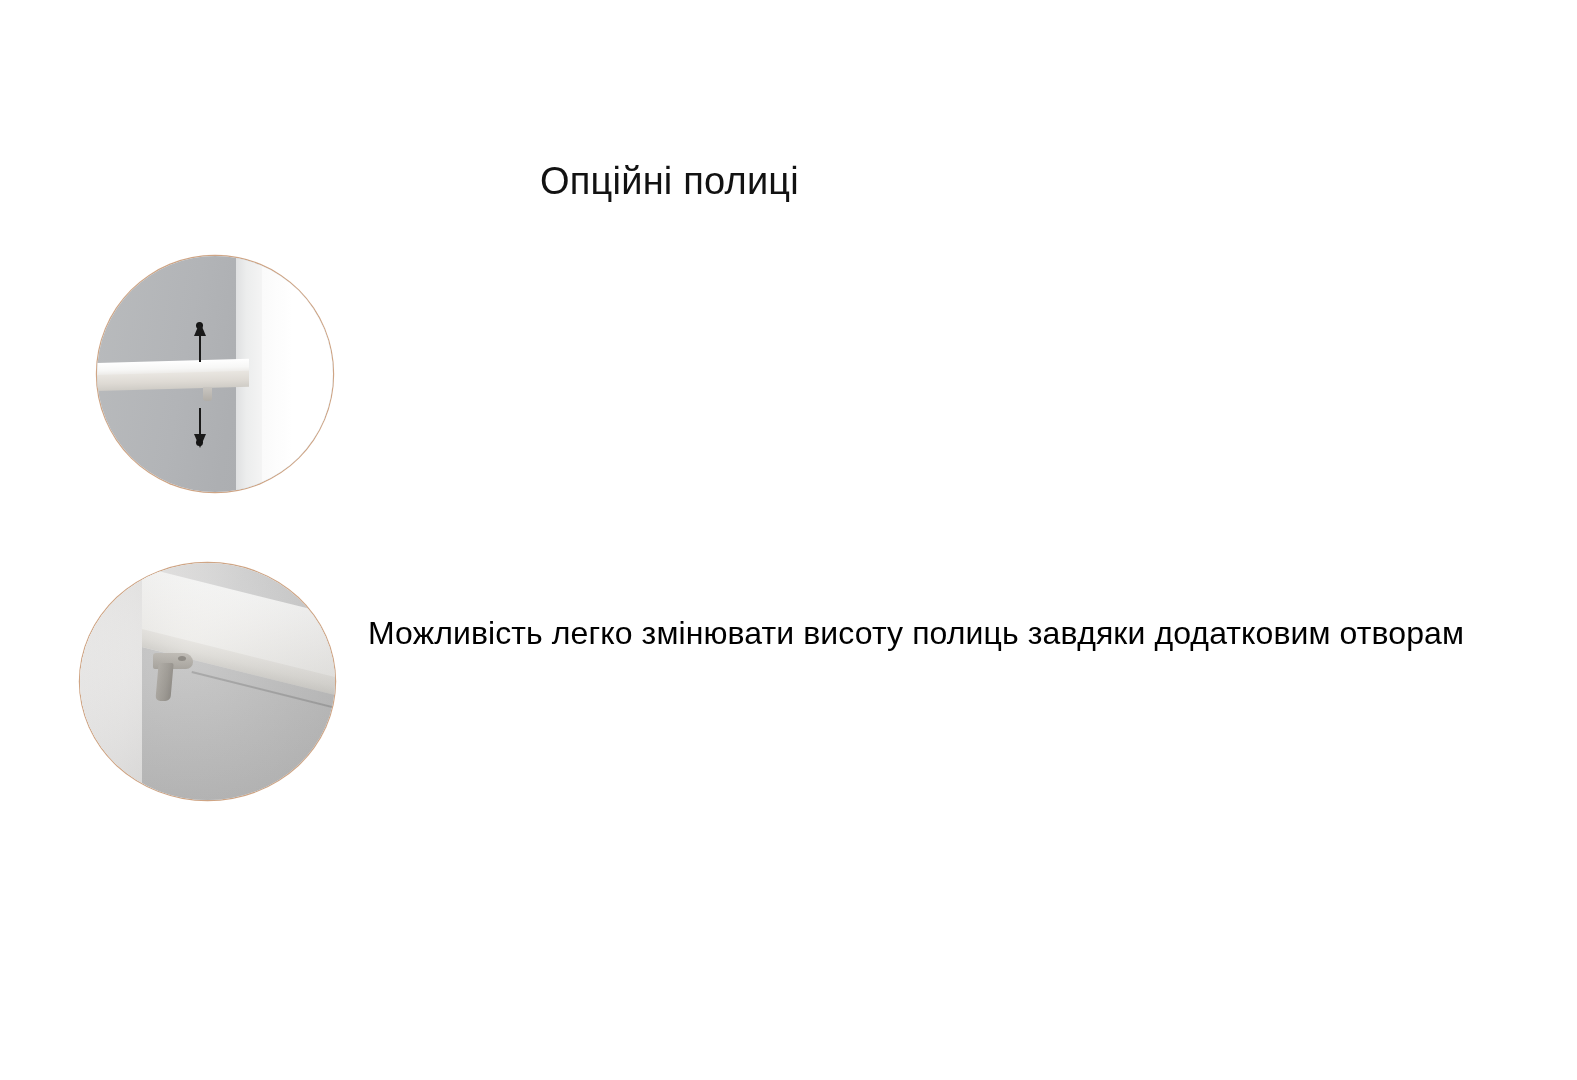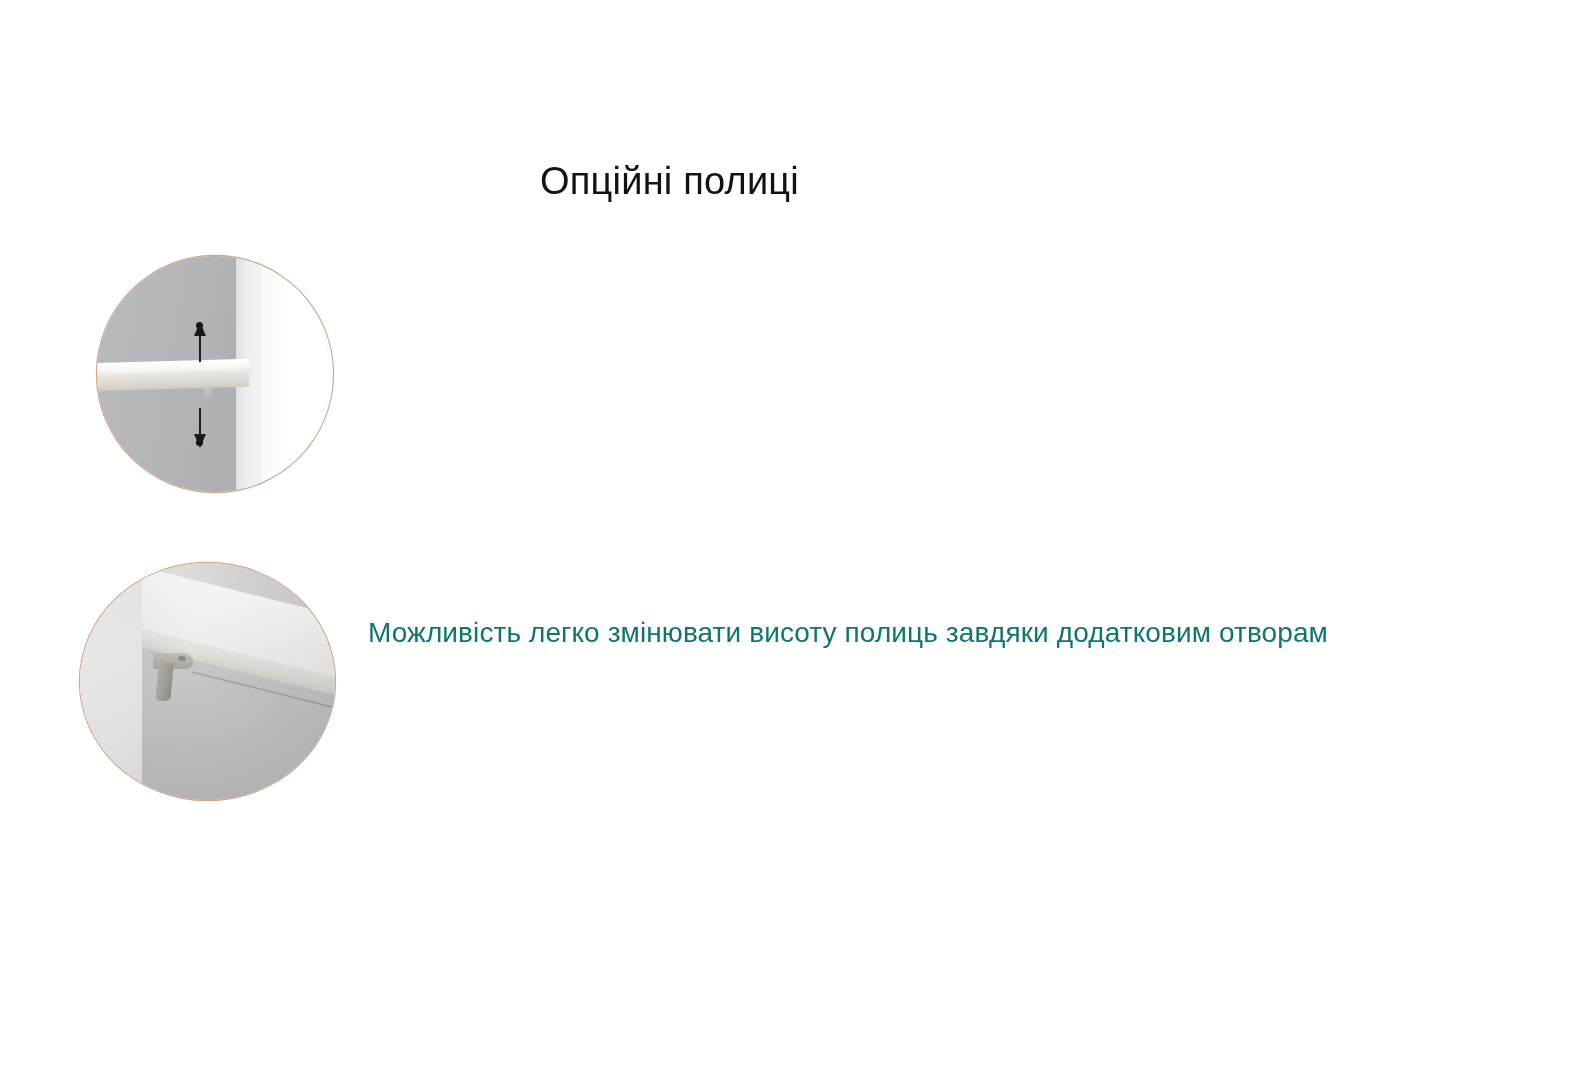--- a/index.html
+++ b/index.html
@@ -255,23 +255,23 @@
   .p2-vignette {
     position: absolute;
     inset: 0;
     background: radial-gradient(circle at 42% 38%, rgba(255,255,255,0.12) 0%, rgba(120,120,120,0.14) 78%, rgba(90,90,90,0.22) 100%);
     pointer-events: none;
   }
 
   
   .caption {
     position: absolute;
-    font-size: 28px;
+    font-size: 32px;
     font-weight: 500;
-    color: #0f766e;
+    color: #000000;
     line-height: 38px;
     letter-spacing: 0.1px;
     white-space: nowrap;
   }
   .caption.cap-1 { left: 368px; top: 358px; }
   .caption .line { display: block; }
 </style>
 </head>
 <body>
 

